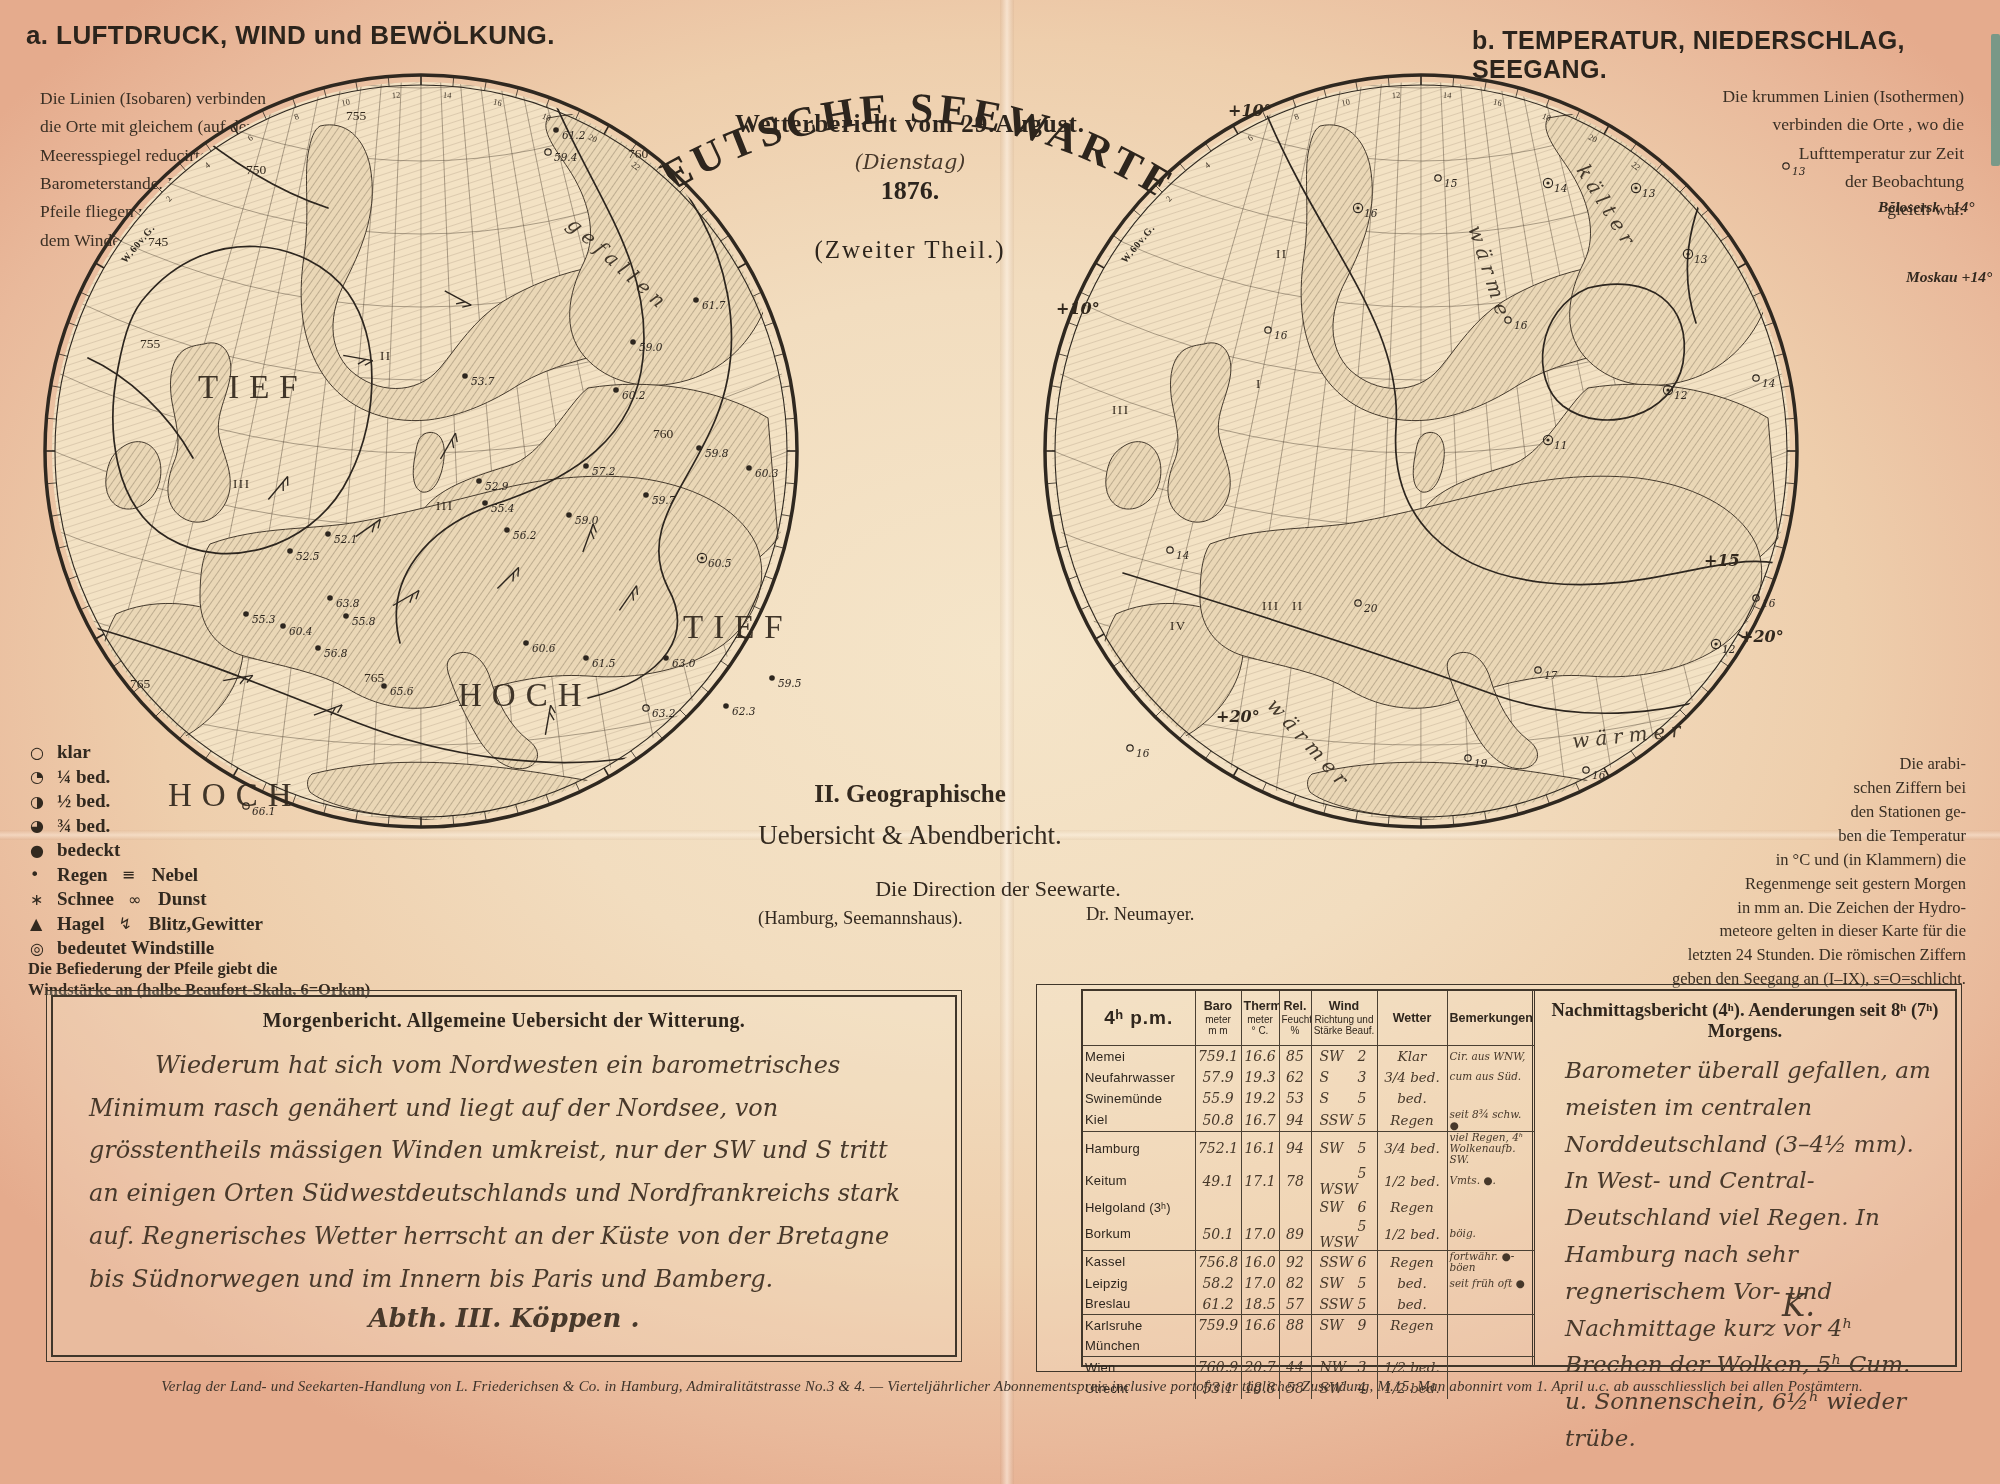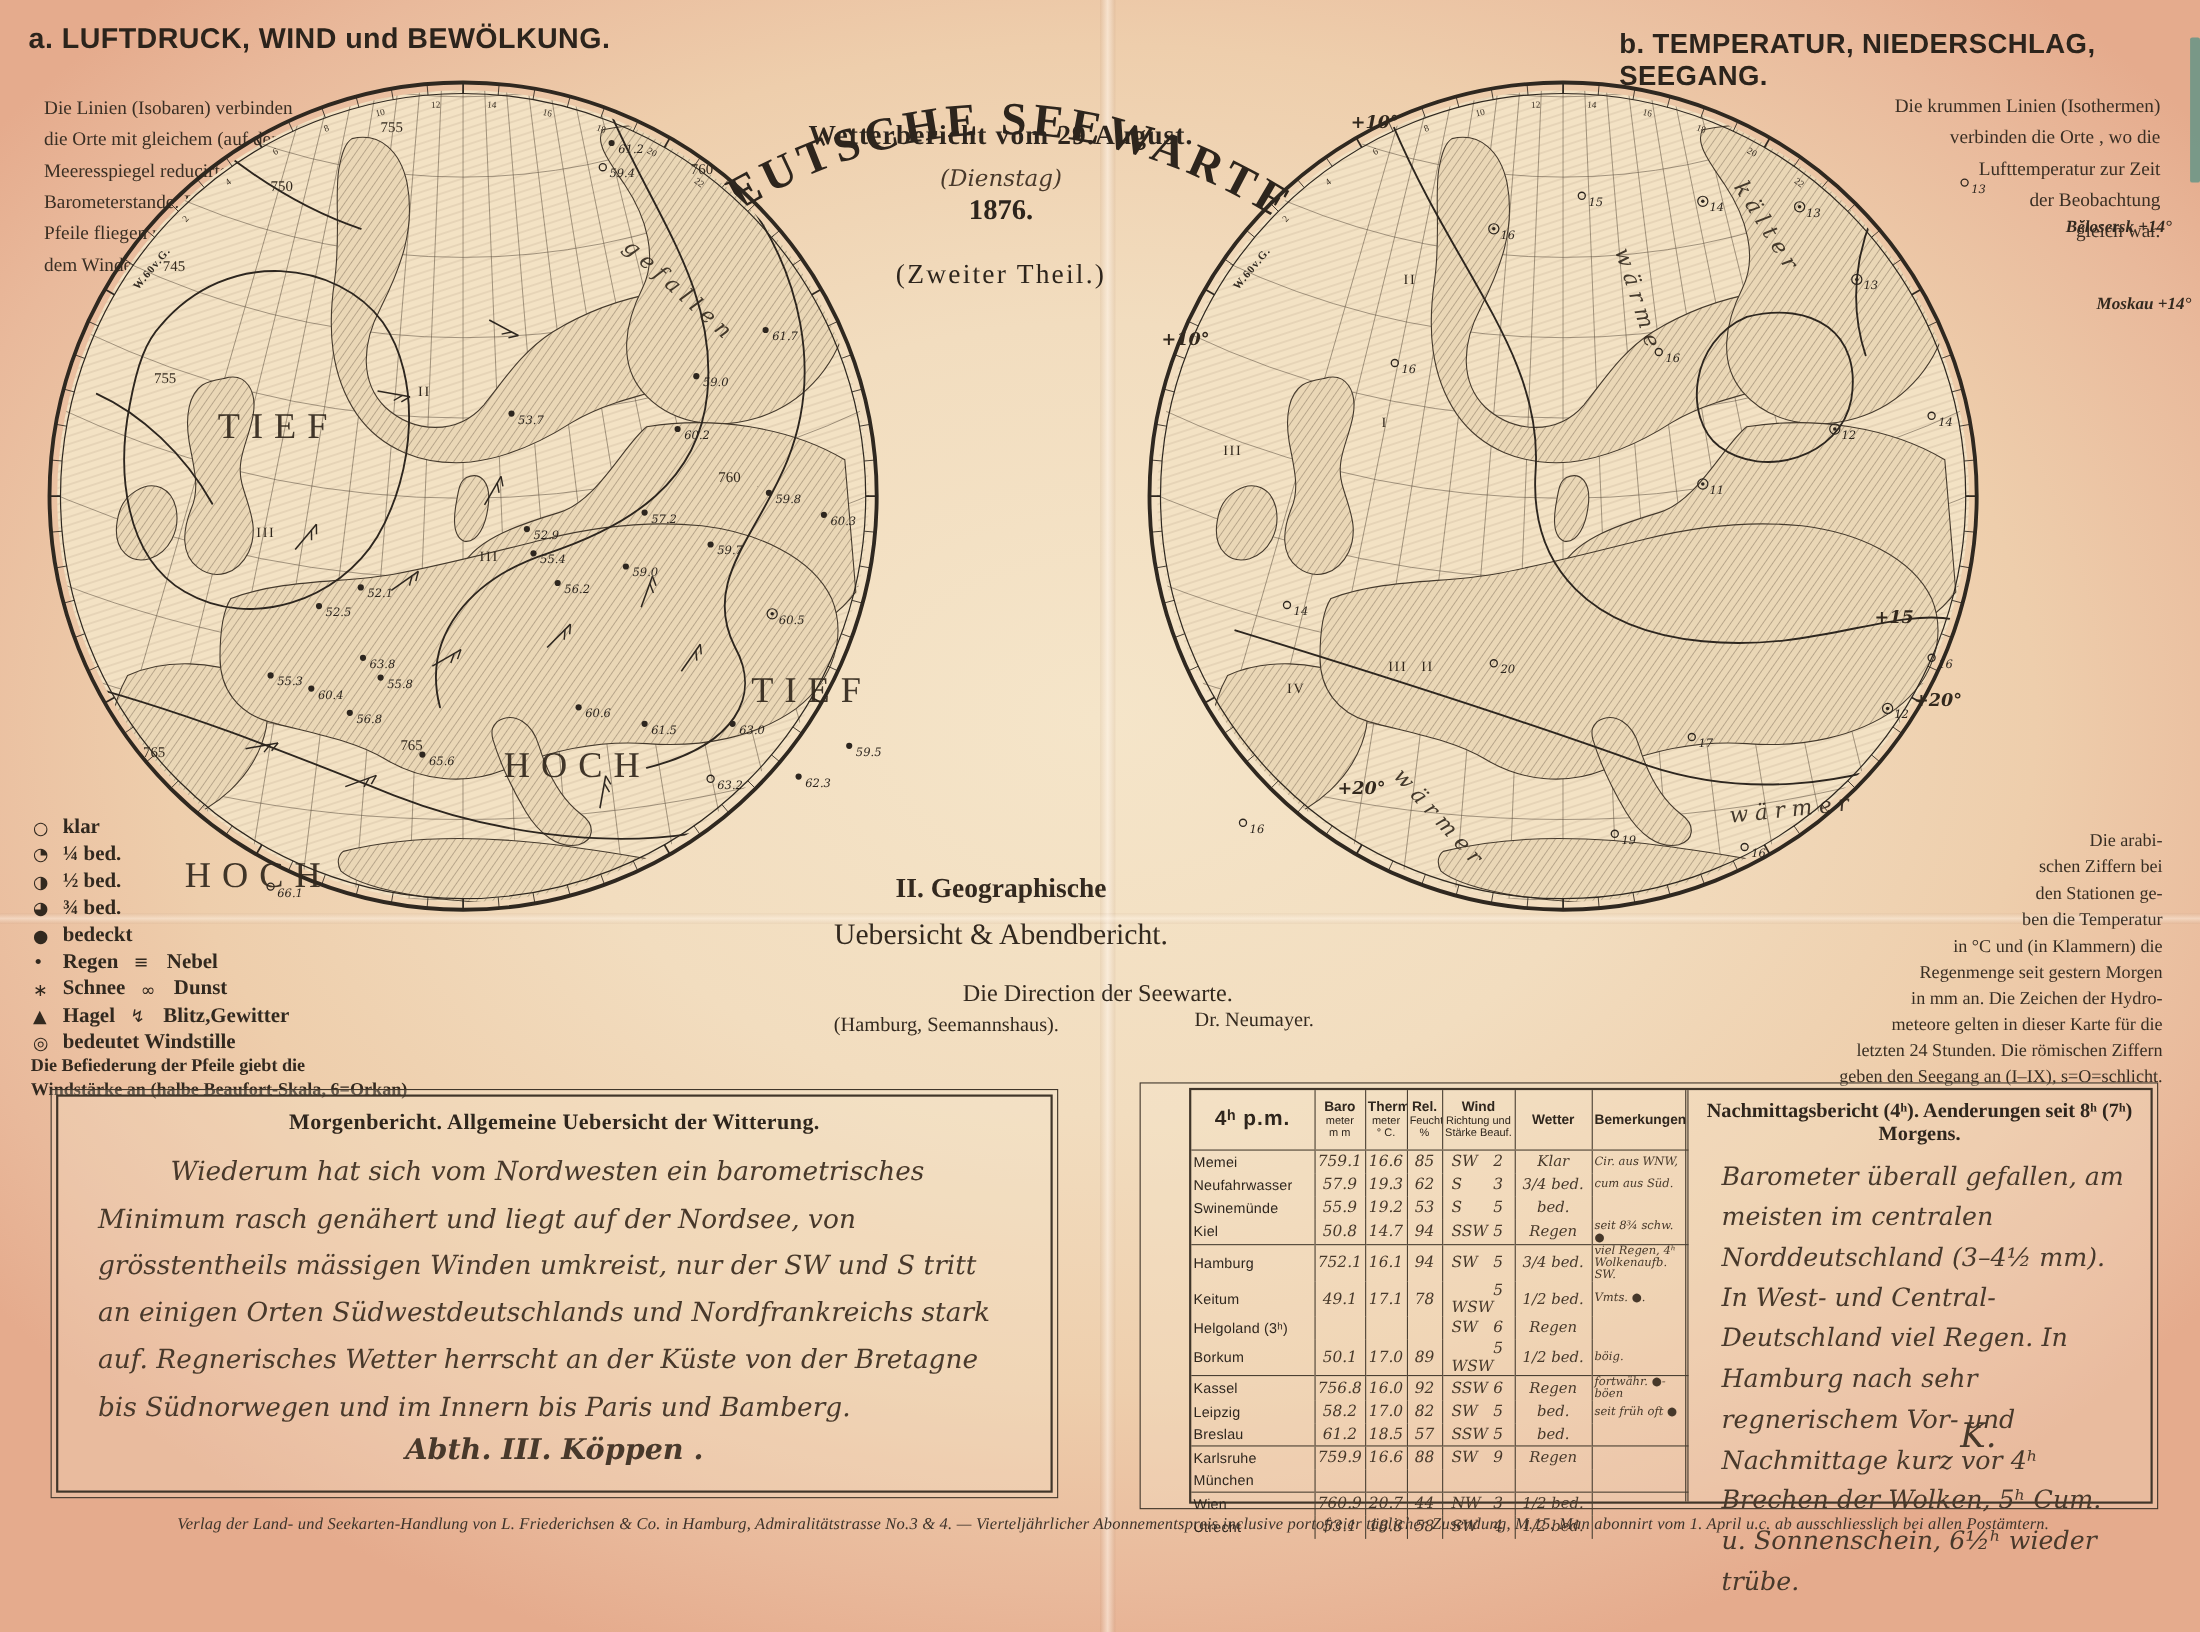--- a/index.html
+++ b/index.html
@@ -27,21 +27,21 @@
   .ct-2{top:150px; font-size:21px; font-style:italic;}
   .ct-3{top:176px; font-size:26px; font-weight:bold;}
   .ct-4{top:236px; font-size:25px; letter-spacing:2px;}
   
   .legend{left:30px; top:740px; font-size:19px; font-weight:bold; color:#32291f;}
   .legend .lrow{height:24.5px; display:flex; align-items:center;}
   .legend .sym{display:inline-block; width:27px; font-family:"DejaVu Sans", sans-serif; font-weight:normal; font-size:16px; text-align:left;}
   .legend .sym2{display:inline-block; width:30px; margin-left:14px; font-family:"DejaVu Sans", sans-serif; font-weight:normal; font-size:16px;}
   .legend-foot{left:28px; top:958px; width:360px; font-size:16.5px; font-weight:bold; line-height:1.3; color:#33291f;}
   
-  .cm{color:#33291f;margin-top:14px;}
+  .cm{color:#33291f;}
   .cm-1{left:700px; top:780px; width:420px; text-align:center; font-size:25px; font-weight:bold;}
   .cm-2{left:690px; top:820px; width:440px; text-align:center; font-size:27px;}
   .cm-3{left:828px; top:876px; width:340px; text-align:center; font-size:22px;}
   .cm-4{left:758px; top:908px; font-size:18.5px;}
   .cm-5{left:1086px; top:904px; font-size:18.5px;}
   
   .note-se{left:1628px; top:752px; width:338px; text-align:right; font-size:16.5px; line-height:1.45; color:#382e23;}
   
   .annot{font-style:italic; font-weight:bold; font-size:15.5px; color:#33291f;}
   
@@ -772,21 +772,21 @@
                 <td class="num">55.9</td>
                 <td class="num">19.2</td>
                 <td class="num">53</td>
                 <td class="wind"><span class="wn">5</span><span class="wd">S</span></td>
                 <td class="wet">bed.</td>
                 <td class="bem"></td>
               </tr>
               <tr>
                 <td class="stn">Kiel</td>
                 <td class="num">50.8</td>
-                <td class="num">14.7</td>
+                <td class="num">16.7</td>
                 <td class="num">94</td>
                 <td class="wind"><span class="wn">5</span><span class="wd">SSW</span></td>
                 <td class="wet">Regen</td>
                 <td class="bem">seit 8¾ schw. ●</td>
               </tr>
               <tr class="grp">
                 <td class="stn">Hamburg</td>
                 <td class="num">752.1</td>
                 <td class="num">16.1</td>
                 <td class="num">94</td>

